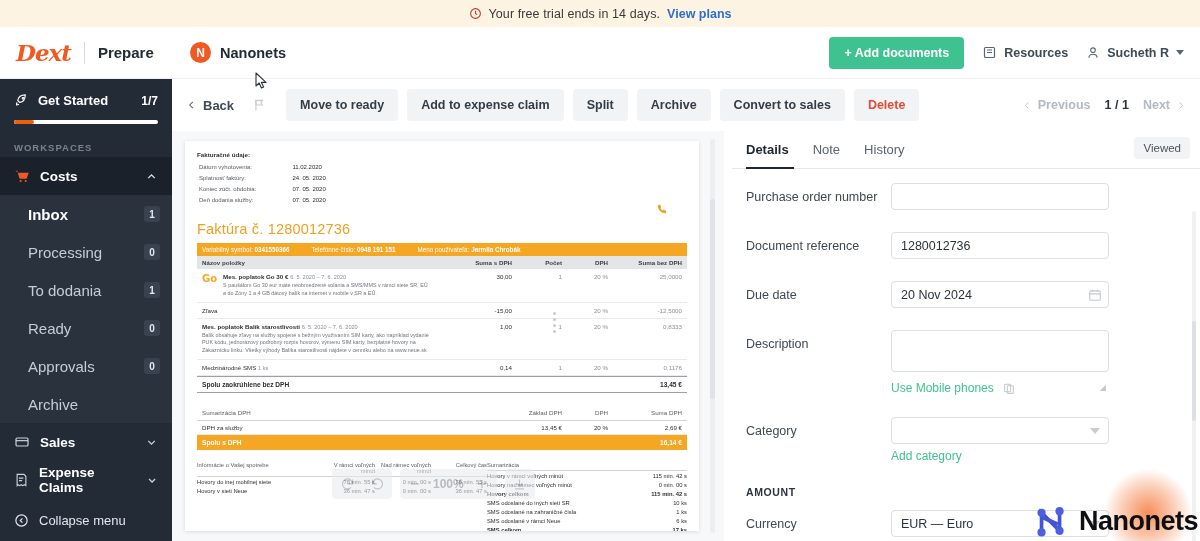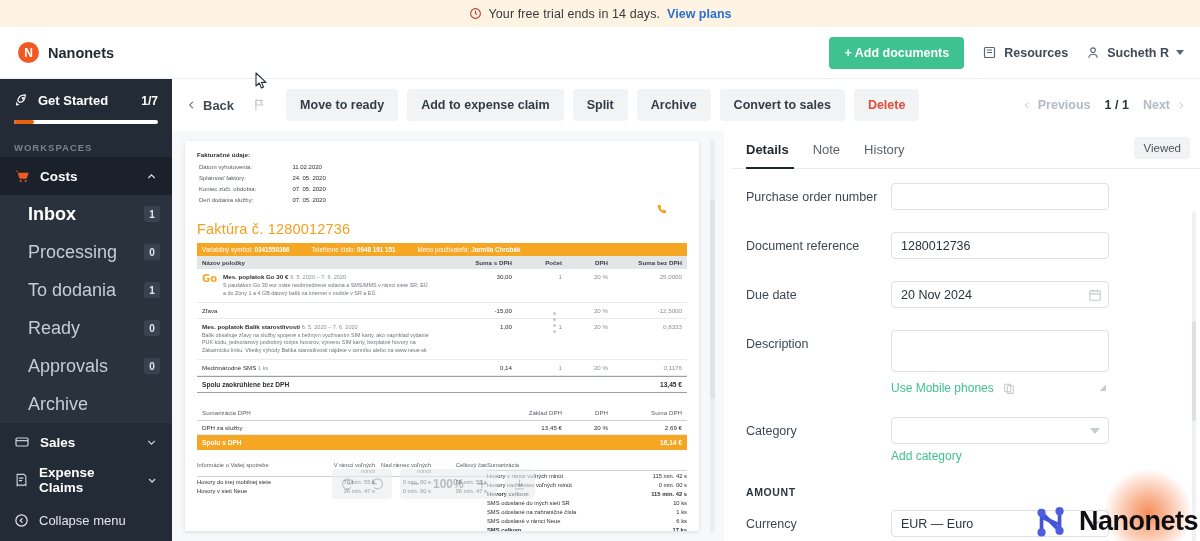--- a/index.html
+++ b/index.html
@@ -73,21 +73,21 @@
     display:flex; align-items:center; gap:10px; height: 38px; padding: 0 14px;
     cursor: pointer; background: #1a212a;
   }
   .nav-group-head.plain { background: transparent; }
   .nav-group-title { font-size: 13.5px; font-weight:700; color:#fff; }
   .chev { margin-left:auto; }
   .nav-sub { background:#2a323d; }
   .nav-item {
     display:flex; align-items:center; height: 38px; padding: 0 12px 0 28px; cursor:pointer;
   }
-  .nav-item-label { font-size: 18px; color:#c5cdd6; }
+  .nav-item-label { font-size: 15px; color:#c5cdd6; }
   .nav-item.active .nav-item-label { color:#fff; font-weight:700; }
   .badge {
     margin-left:auto; min-width: 16px; height:16px; border-radius:3px;
     background:#39424e; color:#e3e8ee; font-size:10px; font-weight:700;
     display:flex; align-items:center; justify-content:center; padding: 0 4px;
   }
   .collapse-row {
     position:absolute; bottom: 0; left: 0; width: 172px; height: 42px;
     display:flex; align-items:center; gap:10px; padding-left: 14px; cursor:pointer;
     background:#232b36;
@@ -247,20 +247,25 @@
   <div class="trial-banner">
     <svg class="clock-icon" viewBox="0 0 24 24" fill="none" stroke="#c0392b" stroke-width="2">
       <circle cx="12" cy="12" r="9"></circle>
         <path d="M12 7v5l3 2"></path>
     </svg>
     <span class="trial-text">Your free trial ends in 14 days.</span>
     <span class="trial-link">View plans</span>
   </div>
 
   <div class="topbar">
+    <div class="brand">
+      <span class="brand-logo">Dext</span>
+      <span class="brand-div"></span>
+      <span class="brand-sub">Prepare</span>
+    </div>
     <div class="ws-chip">
       <span class="ws-avatar">N</span>
       <span class="ws-name">Nanonets</span>
     </div>
     <div class="top-right">
       <button class="btn-add-docs">+ Add documents</button>
       <div class="top-link">
         <svg width="15" height="15" viewBox="0 0 24 24" fill="none" stroke="#5a6572" stroke-width="1.9">
           <rect x="4" y="4" width="16" height="16" rx="1.5"></rect>
             <path d="M8 8h8M8 12h8"></path>

